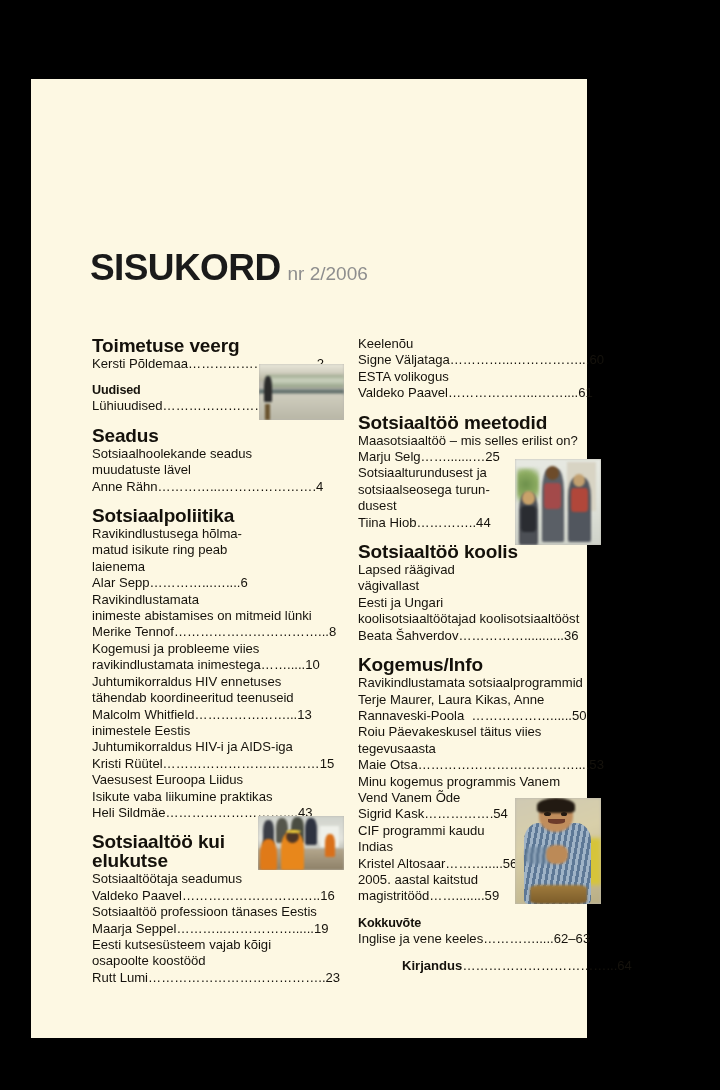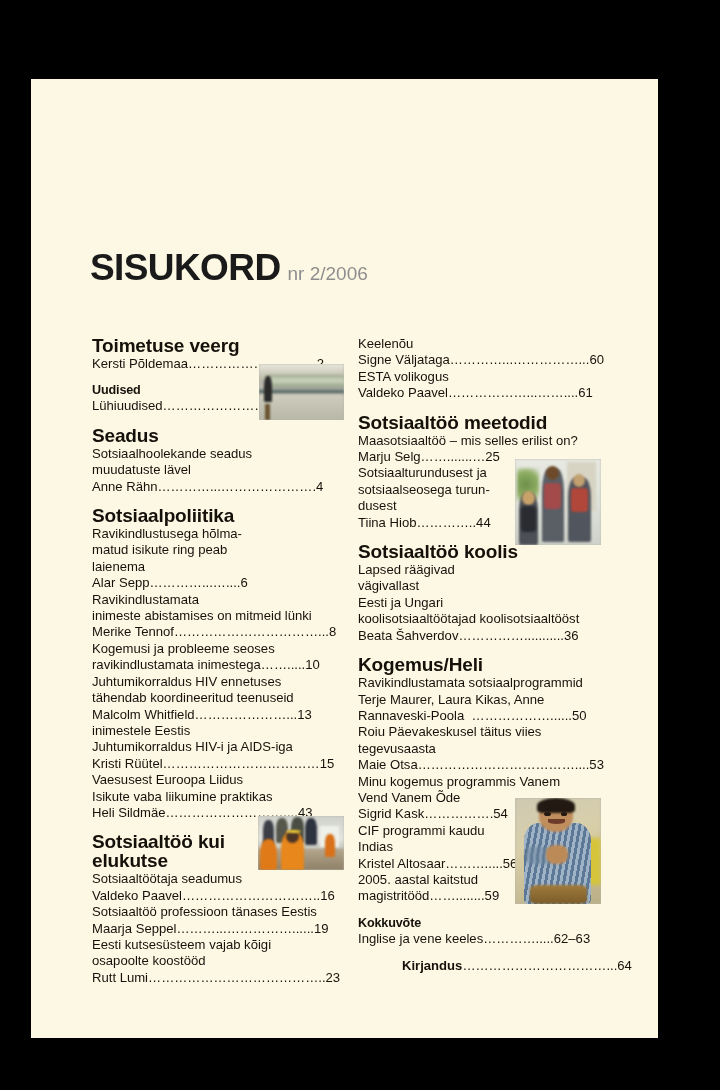--- a/index.html
+++ b/index.html
@@ -11,21 +11,21 @@
   }
   body {
     font-family: "Liberation Sans", sans-serif;
     -webkit-font-smoothing: antialiased;
   }
 
   
   #page {
     position: absolute;
     left: 31px; top: 79px;
-    width: 627px; height: 959px;
+    width: 556px; height: 959px;
     background: #fdf8e3;
   }
 
   
   #masthead {
     position: absolute;
     left: 59px; top: 168px;
     white-space: nowrap;
   }
   #masthead .kord {
@@ -207,21 +207,21 @@
       </div>
       <div class="sec">
         <h2 class="head">Sotsiaalpoliitika</h2>
         <p class="ln">Ravikindlustusega hõlma-</p>
         <p class="ln">matud isikute ring peab</p>
         <p class="ln">laienema</p>
         <p class="ln">Alar Sepp…………...…....6</p>
         <p class="ln">Ravikindlustamata</p>
         <p class="ln">inimeste abistamises on mitmeid lünki</p>
         <p class="ln">Merike Tennof……………………………...8</p>
-        <p class="ln">Kogemusi ja probleeme seoses</p>
+        <p class="ln">Kogemusi ja probleeme viies</p>
         <p class="ln">ravikindlustamata inimestega…….....10</p>
         <p class="ln">Juhtumikorraldus HIV ennetuses</p>
         <p class="ln">tähendab koordineeritud teenuseid</p>
         <p class="ln">Malcolm Whitfield…………………...13</p>
         <p class="ln">inimestele Eestis</p>
         <p class="ln">Juhtumikorraldus HIV-i ja AIDS-iga</p>
         <p class="ln">Kristi Rüütel………………………………15</p>
         <p class="ln">Vaesusest Euroopa Liidus</p>
         <p class="ln">Isikute vaba liikumine praktikas</p>
         <p class="ln">Heli Sildmäe………………………....43</p>
@@ -256,21 +256,21 @@
       </div>
       <div class="sec">
         <h2 class="head">Sotsiaaltöö koolis</h2>
         <p class="ln">Lapsed räägivad</p>
         <p class="ln">vägivallast</p>
         <p class="ln">Eesti ja Ungari</p>
         <p class="ln">koolisotsiaaltöötajad koolisotsiaaltööst</p>
         <p class="ln">Beata Šahverdov……………...........36</p>
       </div>
       <div class="sec">
-        <h2 class="head">Kogemus/Heli</h2>
+        <h2 class="head">Kogemus/Info</h2>
         <p class="ln">Ravikindlustamata sotsiaalprogrammid</p>
         <p class="ln">Terje Maurer, Laura Kikas, Anne</p>
         <p class="ln">Rannaveski-Poola  ………………......50</p>
         <p class="ln">Roiu Päevakeskusel täitus viies</p>
         <p class="ln">tegevusaasta</p>
         <p class="ln">Maie Otsa………………………………....53</p>
         <p class="ln">Minu kogemus programmis Vanem</p>
         <p class="ln">Vend Vanem Õde</p>
         <p class="ln">Sigrid Kask…………….54</p>
         <p class="ln">CIF programmi kaudu</p>

